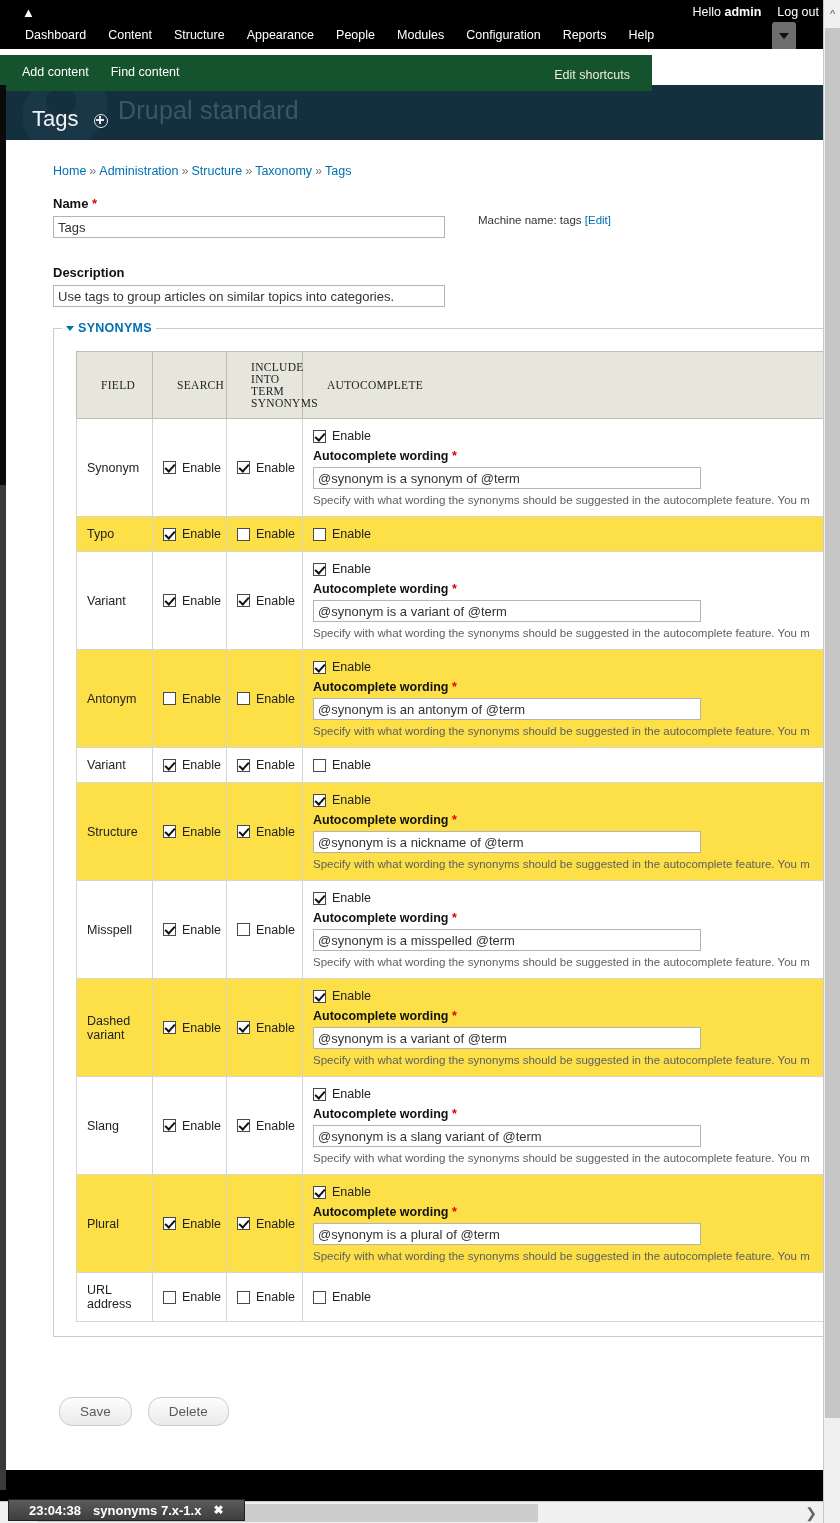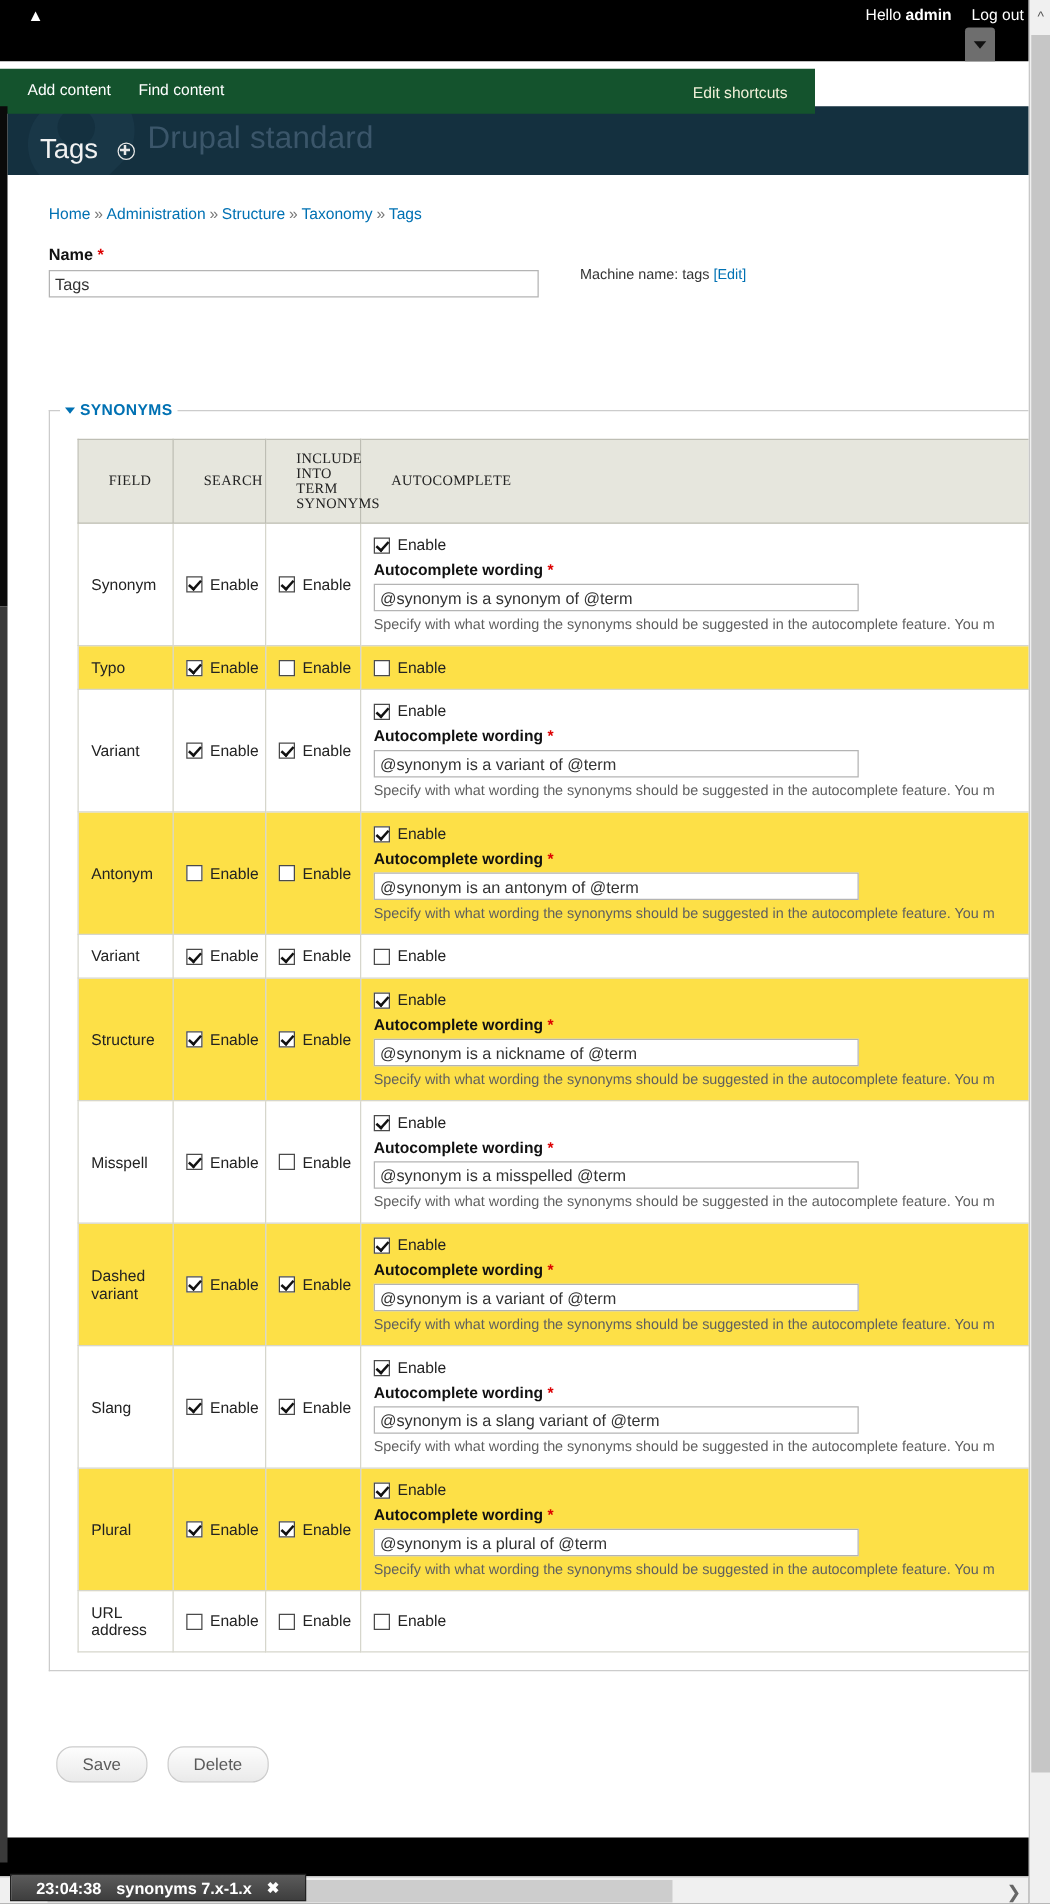--- a/index.html
+++ b/index.html
@@ -81,21 +81,21 @@
     width:14px; height:14px; border:1.5px solid #e8e8e8; border-radius:50%;
   }
   .title-gear::before, .title-gear::after {
     content:''; position:absolute; background:#e8e8e8;
   }
   .title-gear::before { left:4.4px; top:1.4px; width:2px; height:8px; }
   .title-gear::after  { left:1.4px; top:4.4px; width:8px; height:2px; }
 
   
   .content {
-    position:absolute; left:6px; top:140px; width:817px; height:1330px;
+    position:absolute; left:20px; top:140px; width:817px; height:1330px;
     background:#fff; z-index:5; overflow:hidden;
   }
   .breadcrumb {
     position:absolute; left:33px; top:24px;
     font-size:12.5px; color:#5a5a5a;
   }
   .breadcrumb a { color:#0071b3; text-decoration:none; }
   .breadcrumb .sep { color:#777; margin:0 3px; }
 
   .form-item { position:absolute; }
@@ -226,20 +226,31 @@
 
   <div class="left-edge-top"></div>
   <div class="left-edge-bot"></div>
 
   <div class="toolbar">
     <div class="home-icon">▲​</div>
     <div class="toolbar-user">
       <span><span>Hello</span> <b>admin</b></span>
       <a href="#">Log out</a>
     </div>
+    <nav class="toolbar-menu">
+      <a href="#">Dashboard</a>
+      <a href="#">Content</a>
+      <a href="#">Structure</a>
+      <a href="#">Appearance</a>
+      <a href="#">People</a>
+      <a href="#">Modules</a>
+      <a href="#">Configuration</a>
+      <a href="#">Reports</a>
+      <a href="#">Help</a>
+    </nav>
     <div class="toolbar-drop">
       <span class="caret"></span>
     </div>
   </div>
 
   <div class="shortcut-bar">
     <div class="shortcut-left">
       <a href="#">Add content</a>
       <a href="#">Find content</a>
     </div>
@@ -261,20 +272,24 @@
     <div class="breadcrumb">
       <a href="#">Home</a><span class="sep">»</span><a href="#">Administration</a><span class="sep">»</span><a href="#">Structure</a><span class="sep">»</span><a href="#">Taxonomy</a><span class="sep">»</span><a href="#">Tags</a>
     </div>
 
     <div class="form-item" style="left:33px; top:56px; width:600px;">
       <label class="form-label"><span>Name</span> <span class="req">*</span></label>
       <input class="text-input" style="width: 392px;" value="Tags">
       <span class="machine-name"><span>Machine name: tags</span> <a href="#">[Edit]</a></span>
     </div>
 
+    <div class="form-item" style="left:33px; top:125px; width:600px;">
+      <label class="form-label">Description</label>
+      <input class="text-input" style="width: 392px;" value="Use tags to group articles on similar topics into categories.">
+    </div>
 
     <div class="fieldset">
       <div class="fieldset-legend">
         <span class="fs-caret"></span>
         <span>SYNONYMS</span>
       </div>
       <div class="fieldset-body">
         <table class="syn">
           <colgroup>
             <col class="c-field">

